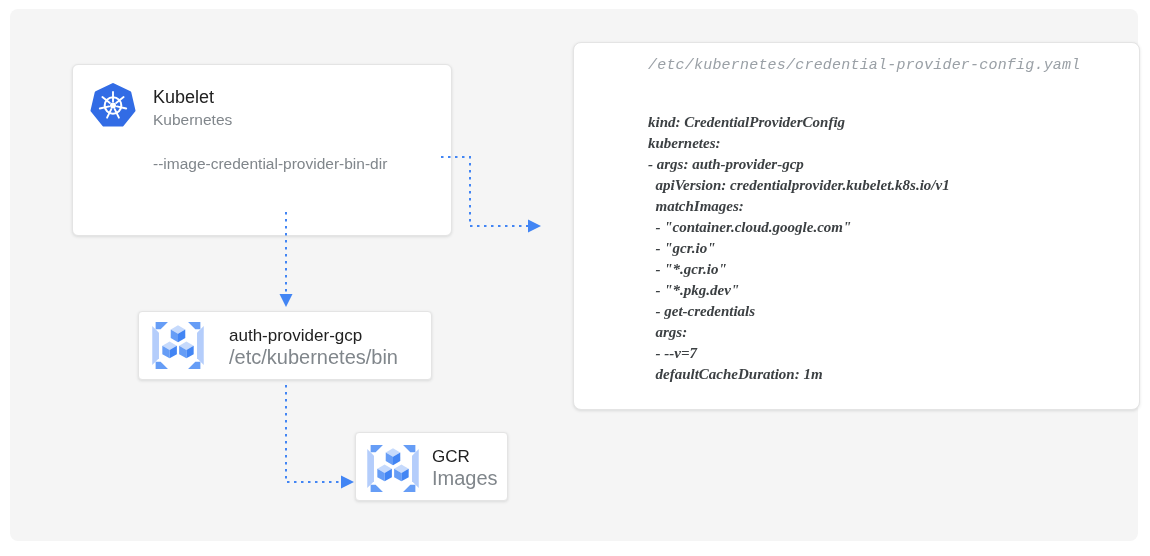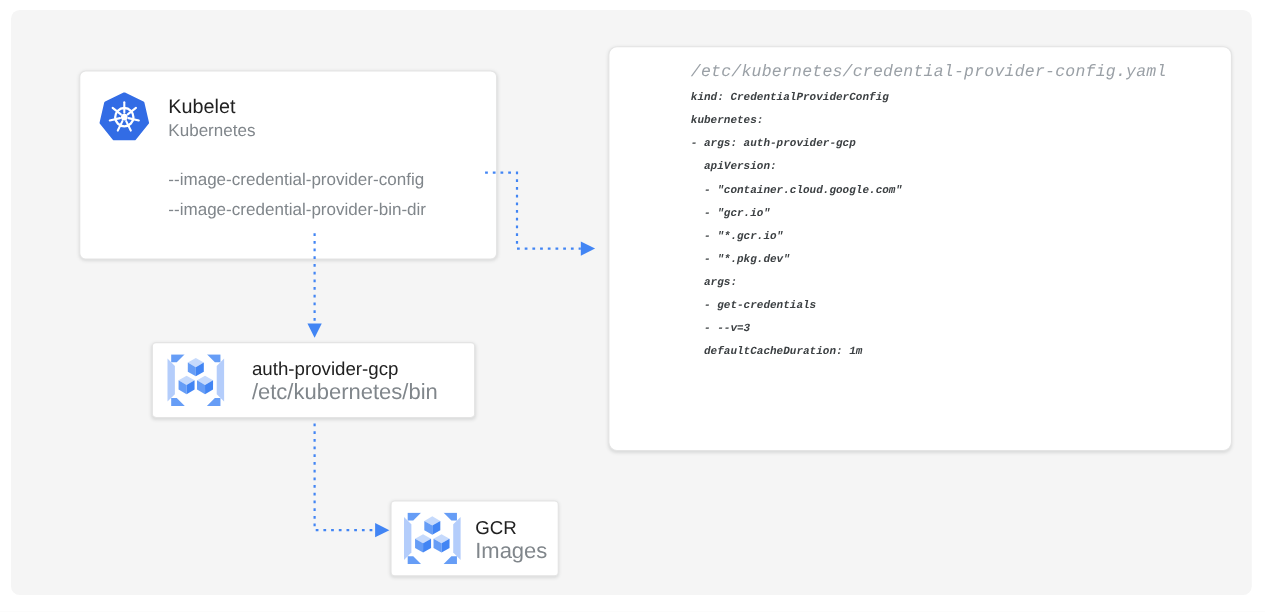--- a/index.html
+++ b/index.html
@@ -20,46 +20,46 @@
   *{margin:0;padding:0;box-sizing:border-box;}
   html,body{font-family:"Liberation Sans",sans-serif;}
   .stage{position:relative;width:1150px;height:556px;background:#ffffff;overflow:hidden;}
   .canvas{position:absolute;left:10px;top:9px;width:1128px;height:532px;background:var(--canvas-bg);border-radius:8px;}
 
   .card{position:absolute;background:var(--card-bg);border:1px solid var(--card-border);
         box-shadow:0 1px 3px rgba(60,64,67,.15);}
 
   
   .kubelet-card{left:72px;top:64px;width:380px;height:172px;border-radius:6px;padding:17px 16px;}
-  .kubelet-head{display:flex;align-items:center;}
+  .kubelet-head{display:flex;align-items:flex-start;}
   .kubelet-icon{width:48px;height:48px;flex:0 0 48px;}
   .kubelet-titles{margin-left:16px;padding-top:3px;}
   .card-title{font-size:18px;line-height:24px;color:var(--title-text);}
   .card-sub{font-size:15.5px;line-height:22px;color:var(--muted-text);}
   .kubelet-flags{margin-left:64px;margin-top:19px;font-size:15.5px;line-height:27px;color:var(--muted-text);}
 
   
-  .config-panel{left:553px;top:42px;width:567px;height:368px;border-radius:8px;
+  .config-panel{left:573px;top:42px;width:567px;height:368px;border-radius:8px;
                 padding:14px 20px 20px 74px;
                 font-family:"Liberation Mono","DejaVu Sans Mono",monospace;}
   .config-path{font-size:15px;font-style:italic;color:var(--code-header-text);letter-spacing:.2px;}
-  .config-code{margin-top:5px;font-size:10px;font-style:italic;font-weight:bold;color:var(--code-text);}
+  .config-code{margin-top:38px;font-size:15px;font-style:italic;font-weight:bold;color:var(--code-text);font-family:Liberation Serif, serif;}
   .config-code div{white-space:pre;line-height:21px;}
 
   
   .auth-card{left:138px;top:311px;width:294px;height:69px;border-radius:4px;
              display:flex;align-items:center;padding:0 12px;}
   .gcr-glyph{width:54px;height:47px;flex:0 0 54px;}
   .auth-card .card-texts{margin-left:24px;}
   .small-title{font-size:17px;line-height:23px;color:var(--title-text);}
   .small-sub{font-size:20px;line-height:21px;color:var(--muted-text);}
 
   
-  .gcr-card{left:355px;top:455px;width:153px;height:69px;border-radius:4px;
-            display:flex;align-items:center;padding:12px 10px;}
+  .gcr-card{left:355px;top:432px;width:153px;height:69px;border-radius:4px;
+            display:flex;padding:12px 10px;}
   .gcr-card .card-texts{margin-left:12px;}
 
   
   .arrows{position:absolute;left:0;top:0;width:1150px;height:556px;pointer-events:none;}
   .arrow-line{fill:none;stroke:var(--arrow-blue);stroke-width:2;stroke-dasharray:2.5 4.5;}
   .arrow-head{fill:var(--arrow-blue);stroke:none;}
 </style>
 </head>
 <body>
 
@@ -112,39 +112,39 @@
     <div class="kubelet-head">
       <svg class="kubelet-icon">
           <use href="#k8s-icon"></use>
         </svg>
       <div class="kubelet-titles">
         <div class="card-title">Kubelet</div>
         <div class="card-sub">Kubernetes</div>
       </div>
     </div>
     <div class="kubelet-flags">
-        <div>--image-credential-provider-config</div>
         <div>--image-credential-provider-bin-dir</div>
       </div>
   </div>
 
   <div class="card config-panel">
     <div class="config-path">/etc/kubernetes/credential-provider-config.yaml</div>
     <div class="config-code">
         <div>kind: CredentialProviderConfig</div>
         <div>kubernetes:</div>
         <div>- args: auth-provider-gcp</div>
-        <div>  apiVersion:</div>
+        <div>  apiVersion: credentialprovider.kubelet.k8s.io/v1</div>
+        <div>  matchImages:</div>
         <div>  - "container.cloud.google.com"</div>
         <div>  - "gcr.io"</div>
         <div>  - "*.gcr.io"</div>
         <div>  - "*.pkg.dev"</div>
+        <div>  - get-credentials</div>
         <div>  args:</div>
-        <div>  - get-credentials</div>
-        <div>  - --v=3</div>
+        <div>  - --v=7</div>
         <div>  defaultCacheDuration: 1m</div>
       </div>
   </div>
 
   <div class="card auth-card">
     <svg class="gcr-glyph">
         <use href="#gcr-icon"></use>
       </svg>
     <div class="card-texts">
       <div class="small-title">auth-provider-gcp</div>

